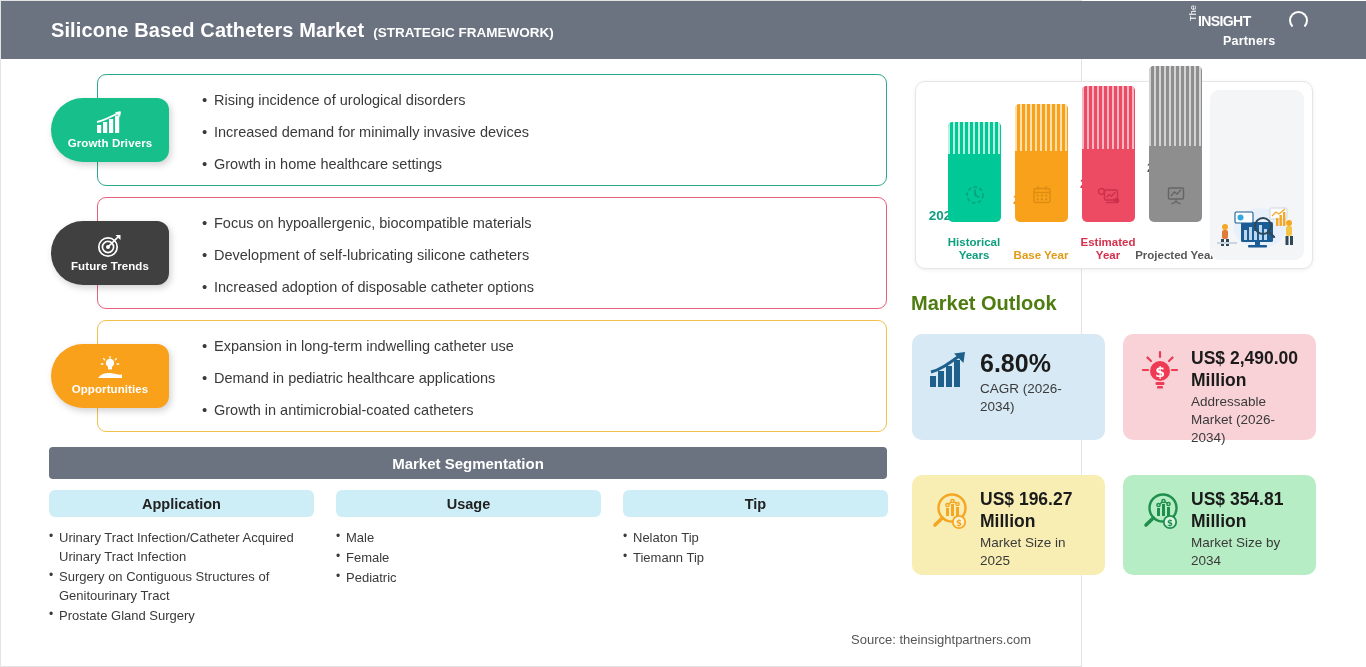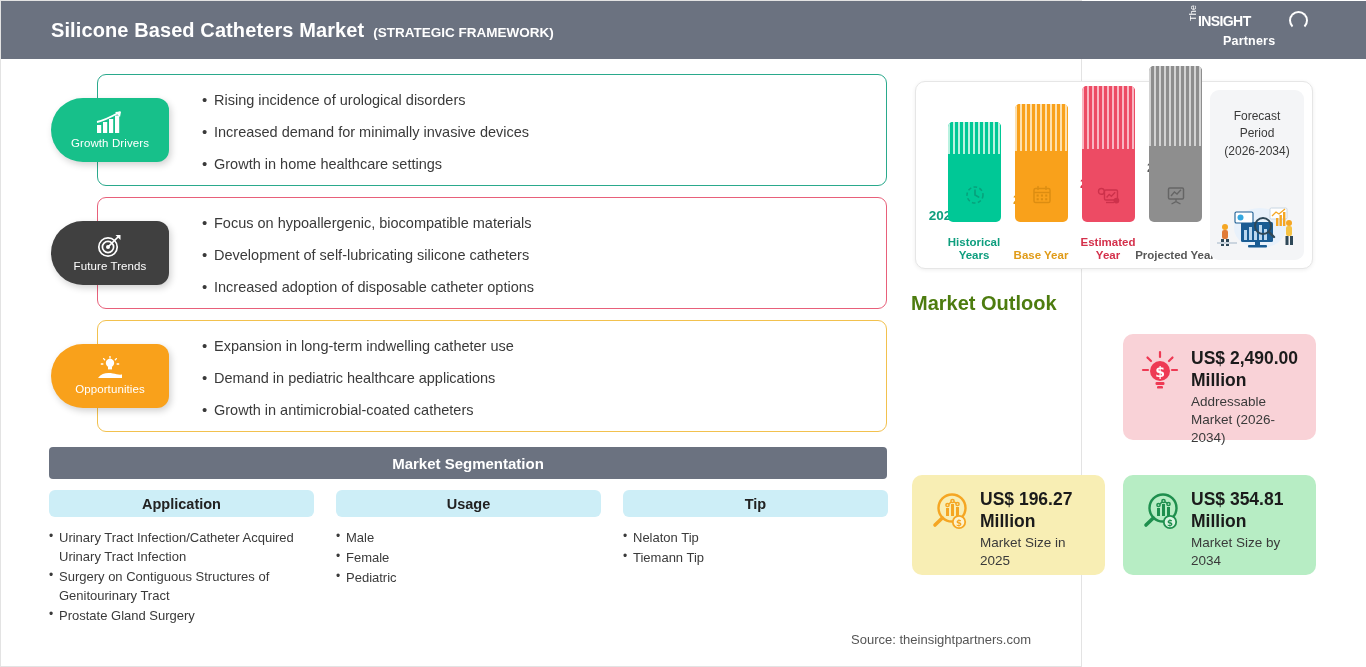--- a/index.html
+++ b/index.html
@@ -38,21 +38,21 @@
   .pill-row{display:flex;align-items:flex-start;margin-bottom:14px;font-size:14.5px;
             color:#3a3a3a;line-height:1.25;}
   .pill-row:last-child{margin-bottom:0;}
   .pill-row .dot{width:12px;flex:none;color:#3a3a3a;font-size:15px;line-height:1.15;}
 
   
   .badge{position:absolute;width:118px;height:64px;border-radius:32px 12px 12px 32px;
          display:flex;flex-direction:column;align-items:center;justify-content:center;
          box-shadow:2px 3px 7px rgba(0,0,0,.18);z-index:4;}
   .badge .bicon{height:24px;display:flex;align-items:flex-end;justify-content:center;}
-  .badge .blabel{font-size:11.5px;font-weight:normal;color:#fff;margin-top:2px;
+  .badge .blabel{font-size:11.5px;font-weight:bold;color:#fff;margin-top:2px;
          letter-spacing:.1px;white-space:nowrap;}
 
   
   #seg-header{position:absolute;left:48px;top:446px;width:838px;height:32px;
       background:#6b7280;border-radius:4px;display:flex;align-items:center;
       justify-content:center;color:#fff;font-size:15px;font-weight:bold;}
   .seg-col{position:absolute;top:489px;}
   .seg-head{height:27px;background:#cdeef7;border-radius:6px;display:flex;
       align-items:center;justify-content:center;font-size:14.5px;font-weight:bold;color:#222;}
   .seg-list{margin-top:11px;}
@@ -327,25 +327,20 @@
               <path d="M12 15 V18 M7.5 20 L12 17.6 L16.5 20" stroke="#5f5f5f" stroke-width="1.4" fill="none"></path>
             </svg>
         </span>
       </div>
     </div>
     <div class="tcap" style="left:219px;color:#585858;">
       <span>Projected Year</span>
     </div>
 
     <div id="forecast">
-      <div class="ftxt">
-        <div>Forecast</div>
-        <div>Period</div>
-        <div>(2026-2034)</div>
-      </div>
       <div style="position:absolute;left:5px;bottom:6px;">
         <svg width="84" height="56" viewBox="0 0 84 56">
           <ellipse cx="45" cy="34" rx="26" ry="20" fill="#e8f1fb"></ellipse>
           <rect x="26" y="28" width="32" height="20" rx="1.5" fill="#1a5c93"></rect>
           <g fill="#bcd8ef">
               <rect x="29" y="36" width="3" height="10"></rect>
               <rect x="34" y="33" width="3" height="13"></rect>
               <rect x="39" y="37" width="3" height="9"></rect>
               <rect x="44" y="31" width="3" height="15"></rect>
               <rect x="49" y="35" width="3" height="11"></rect>
@@ -376,20 +371,38 @@
               <rect x="75" y="42" width="3" height="9" fill="#2f4858"></rect>
             </g>
           <rect x="2" y="48" width="20" height="2" fill="#cbd5df"></rect>
         </svg>
       </div>
     </div>
   </div>
 
   <div id="outlook-title">Market Outlook</div>
 
+  <div class="ocard" style="left:911px;top:333px;width:193px;height:106px;background:#d6e9f5;">
+    <span class="oic">
+      <svg width="42" height="38" viewBox="0 0 42 38">
+        <g fill="#1f5f8b">
+            <rect x="2" y="24" width="6" height="11"></rect>
+            <rect x="10" y="19" width="6" height="16"></rect>
+            <rect x="18" y="14" width="6" height="21"></rect>
+            <rect x="26" y="8" width="6" height="27"></rect>
+          </g>
+        <path d="M3 20 C12 18, 20 12, 34 2" stroke="#1f5f8b" stroke-width="3" fill="none"></path>
+        <path d="M26 1.5 L37 0 L35.5 11 Z" fill="#1f5f8b"></path>
+      </svg>
+    </span>
+    <span class="otxt">
+      <span class="obig" style="font-size:25px;">6.80%</span>
+      <span class="osmall" style="display:block;">CAGR (2026-2034)</span>
+    </span>
+  </div>
 
   <div class="ocard" style="left:1122px;top:333px;width:193px;height:106px;background:#f9d2d7;">
     <span class="oic">
       <svg width="42" height="42" viewBox="0 0 42 42">
         <g stroke="#ee3a54" stroke-width="2.2" stroke-linecap="round">
           <path d="M21 2 L21 7"></path>
             <path d="M8.5 7.5 L12 11"></path>
             <path d="M33.5 7.5 L30 11"></path>
           <path d="M4 20 L9 20"></path>
             <path d="M38 20 L33 20"></path>

